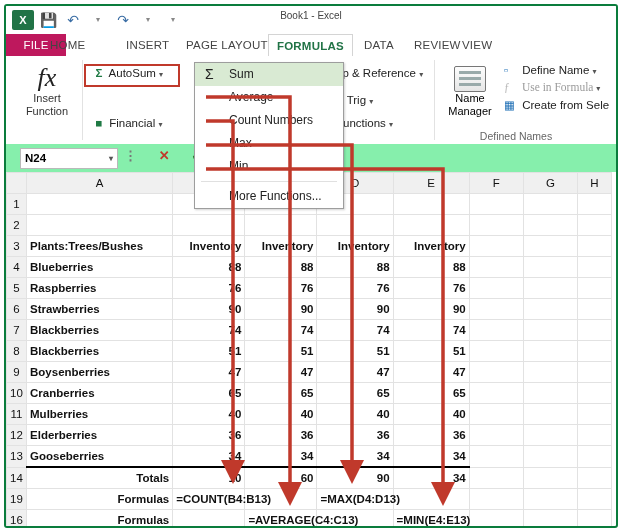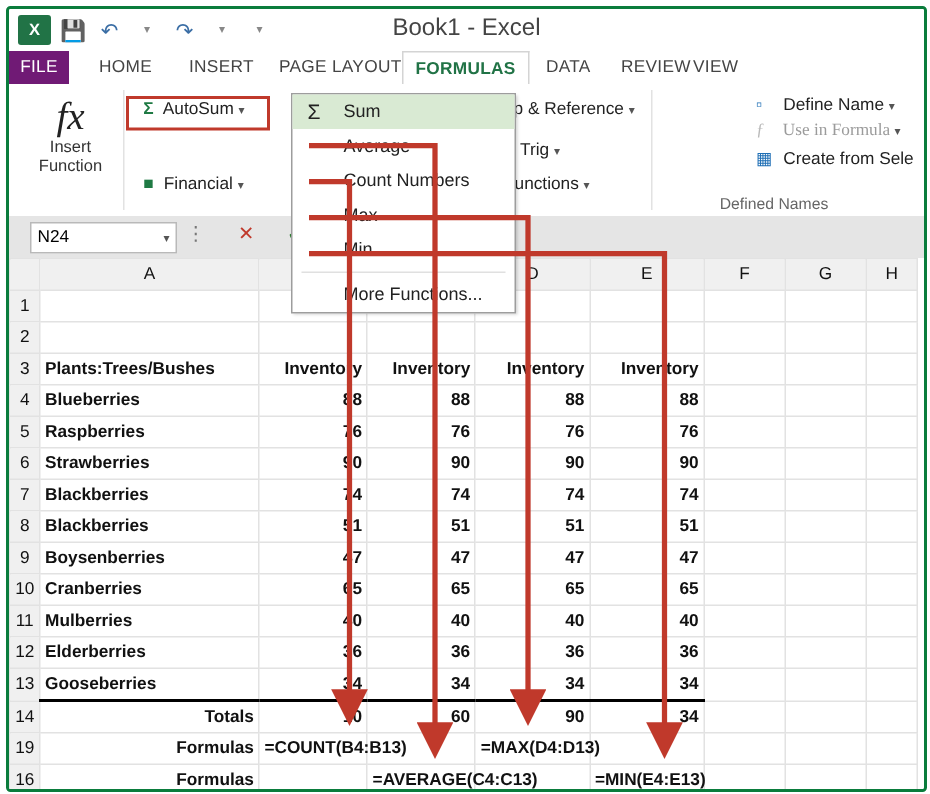--- a/index.html
+++ b/index.html
@@ -26,34 +26,34 @@
     position:absolute;left:6px;top:4px;width:22px;height:20px;
     background:#217346;border-radius:2px;color:#fff;
     font-size:11px;font-weight:bold;text-align:center;line-height:20px;
   }
   .qat{position:absolute;left:34px;top:4px;height:20px;display:flex;align-items:center;gap:9px;}
   .qat .ic{width:16px;height:16px;display:inline-block;position:relative;color:#3b6ea5;font-size:14px;line-height:16px;text-align:center;}
   .qat .save{color:#1f6fb5;}
   .qat .sep{color:#888;}
   .title-text{
     position:absolute;left:0;top:4px;width:100%;text-align:center;
-    font-size:16px;color:#444;
+    font-size:10px;color:#444;
   }
   
   .tabs{
     position:absolute;left:0;top:28px;width:100%;height:22px;
     border-bottom:1px solid #d4d4d4;
   }
   .tab{
     position:absolute;top:0;height:22px;line-height:22px;
     font-size:11.5px;color:#444;padding:0 8px;letter-spacing:.2px;
     text-transform:uppercase;
   }
   .tab.file{
-    background:#701a75;color:#fff;left:0;width:40px;text-align:center;padding:0;
+    background:#be185d;color:#fff;left:0;width:60px;text-align:center;padding:0;
   }
   .tab.active{color:#217346;font-weight:bold;border:1px solid #d4d4d4;border-bottom:1px solid #fff;background:#fff;}
   
   .ribbon{
     position:absolute;left:0;top:50px;width:100%;height:88px;
     background:#fff;border-bottom:1px solid #d4d4d4;
   }
   .grp-label{position:absolute;bottom:2px;width:100%;text-align:center;font-size:10.5px;color:#666;}
   .fx-btn{position:absolute;left:12px;top:8px;width:58px;text-align:center;color:#333;}
   .fx-glyph{font-family:"Liberation Serif",serif;font-style:italic;font-size:26px;color:#222;line-height:28px;}
@@ -78,21 +78,21 @@
     position:absolute;left:188px;top:56px;width:148px;
     background:#fff;border:1px solid #9d9d9d;box-shadow:1px 1px 2px rgba(0,0,0,.18);
     z-index:40;
   }
   .dd-item{height:23px;line-height:23px;padding-left:34px;font-size:12px;color:#222;position:relative;}
   .dd-item.hl{background:#d9ead3;}
   .dd-item .sig{position:absolute;left:10px;top:0;font-size:14px;color:#222;}
   .dd-sep{height:1px;background:#e0e0e0;margin:3px 6px;}
   
   .fbar{
-    position:absolute;left:0;top:138px;width:100%;height:28px;border-bottom:1px solid #d4d4d4;background:#e5e5e5;
+    position:absolute;left:0;top:138px;width:100%;height:28px;border-bottom:1px solid #d4d4d4;background:#86efac;font-weight:bold;
   }
   .namebox{position:absolute;left:14px;top:4px;width:92px;height:19px;border:1px solid #b9b9b9;background:#fff;font-size:11.5px;line-height:19px;padding-left:4px;}
   .namebox .cv{position:absolute;right:4px;top:0;font-size:8px;color:#555;}
   .fbtns{position:absolute;left:118px;top:4px;font-size:13px;color:#777;letter-spacing:9px;}
   .fbtns .fx{font-family:"Liberation Serif",serif;font-style:italic;}
   
   .sheet{position:absolute;left:0;top:166px;width:100%;height:352px;background:#fff;}
   table.grid{border-collapse:collapse;table-layout:fixed;width:606px;}
   table.grid td,table.grid th{
     border:1px solid #e2e2e2;height:20px;padding:0 3px;font-size:11.5px;color:#111;
@@ -122,21 +122,21 @@
       <span class="ic sep" style="font-size:8px;">▾</span>
       <span class="ic">↷</span>
       <span class="ic sep" style="font-size:8px;">▾</span>
       <span class="ic sep" style="font-size:8px;">▾</span>
     </div>
     <div class="title-text">Book1 - Excel</div>
   </div>
 
   <div class="tabs">
     <div class="tab file" style="left:0;">FILE</div>
-    <div class="tab" style="left:52px;text-align:center;">HOME</div>
+    <div class="tab" style="left:36px;text-align:center;">HOME</div>
     <div class="tab" style="left:112px;">INSERT</div>
     <div class="tab" style="left:172px;">PAGE LAYOUT</div>
     <div class="tab active" style="left:262px;">FORMULAS</div>
     <div class="tab" style="left:350px;">DATA</div>
     <div class="tab" style="left:400px;">REVIEW</div>
     <div class="tab" style="left:448px;">VIEW</div>
   </div>
 
   <div class="ribbon">
 
@@ -170,20 +170,25 @@
       <span>&amp; Trig</span>
       <span class="caret">▾</span>
     </div>
     <div class="lib-item" style="left:330px;top:61px;">
       <span>Functions</span>
       <span class="caret">▾</span>
     </div>
 
     <div class="sep-v" style="left:428px;"></div>
 
+    <div class="name-mgr">
+      <div class="box"></div>
+      <div class="cap">Name</div>
+      <div class="cap">Manager</div>
+    </div>
 
     <div class="defnames">
       <div class="row">
         <span class="gl">▫</span>
         <span>Define Name</span>
         <span class="caret">▾</span>
       </div>
       <div class="row" style="color:#9b9b9b;font-family:Liberation Serif, serif;">
         <span class="gl" style="color:#b9b9b9;">ƒ</span>
         <span>Use in Formula</span>

